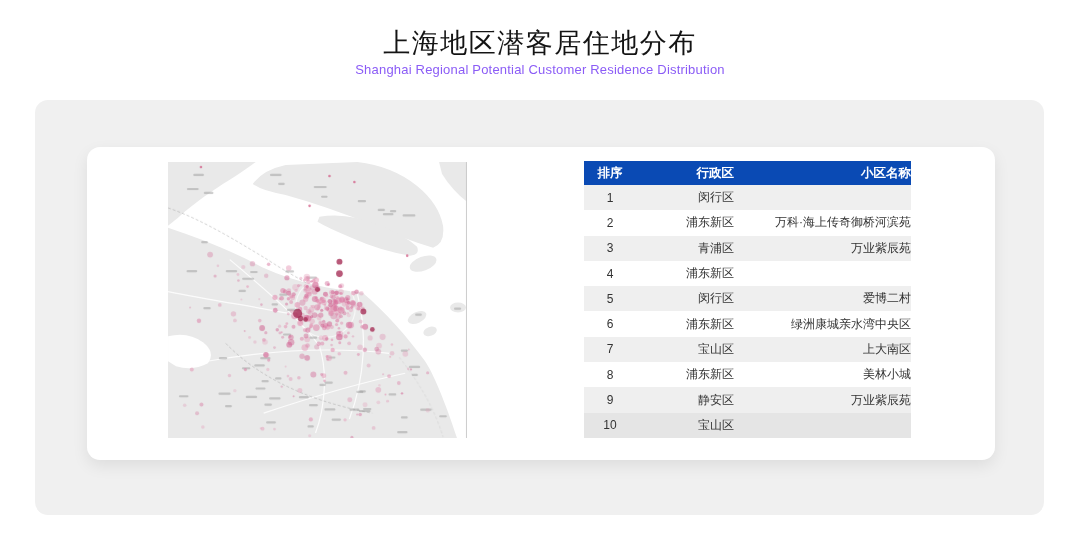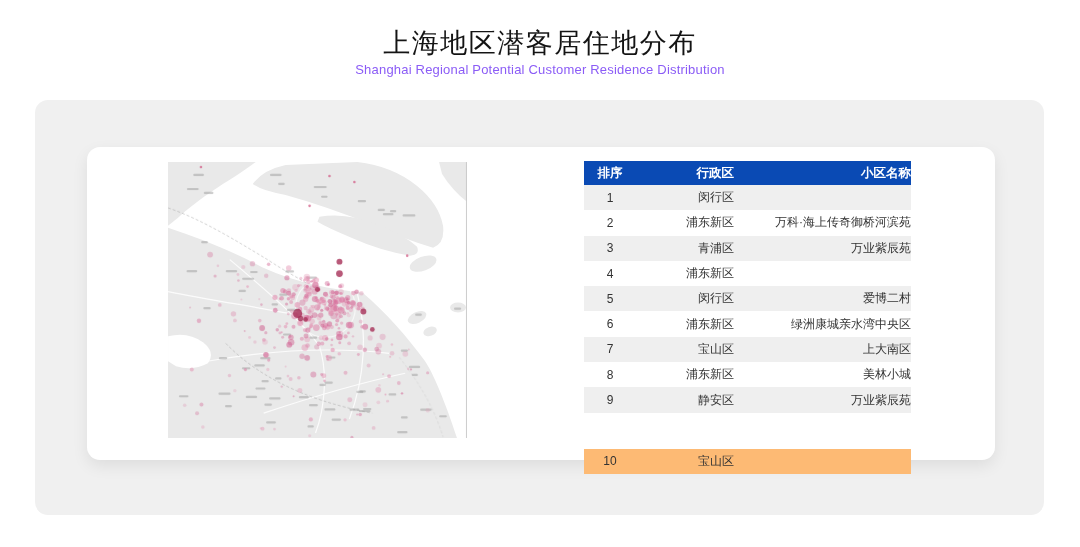--- a/index.html
+++ b/index.html
@@ -516,21 +516,21 @@
           <div class="trow" style="background: rgb(255, 255, 255); color: rgb(51, 51, 51);">
             <div class="c1">8</div>
             <div class="c2">浦东新区</div>
             <div class="c3">美林小城</div>
           </div>
           <div class="trow" style="background: rgb(239, 239, 239); color: rgb(51, 51, 51);">
             <div class="c1">9</div>
             <div class="c2">静安区</div>
             <div class="c3">万业紫辰苑</div>
           </div>
-          <div class="trow" style="background: #fdba74; color: rgb(51, 51, 51); margin-top: 36px;">
+          <div class="trow" style="background: #e5e5e5; color: rgb(51, 51, 51);">
             <div class="c1">10</div>
             <div class="c2">宝山区</div>
           </div>
         </div>
     </div>
 
   </div>
 </div>
 
 </body></html>

